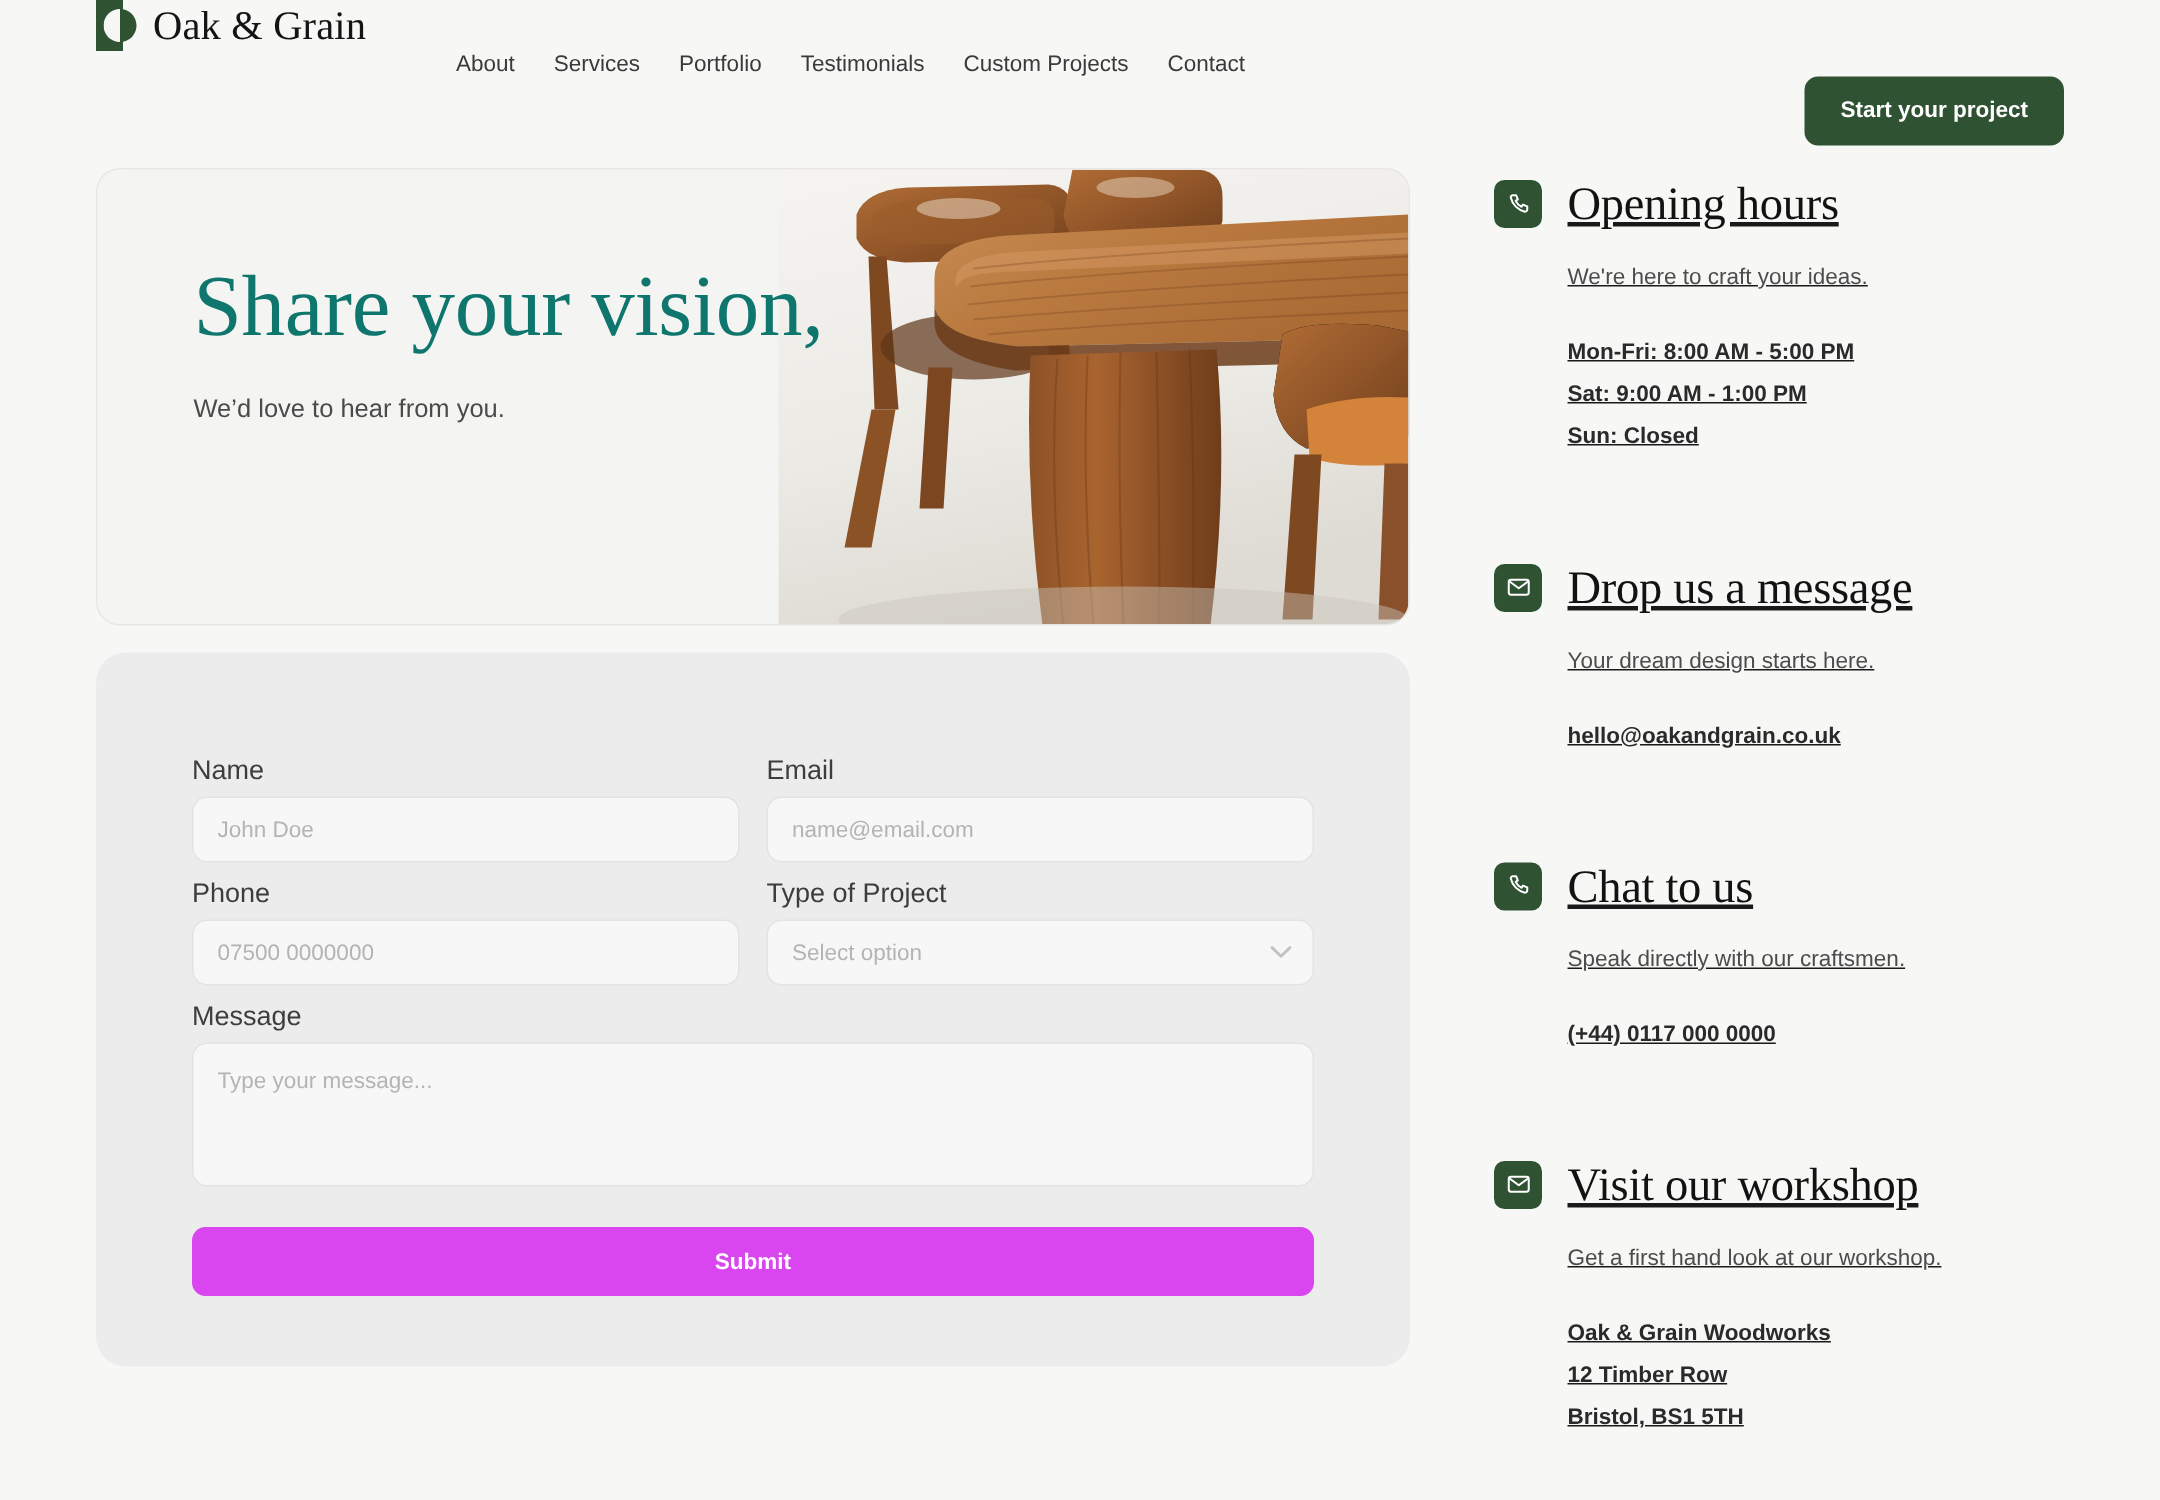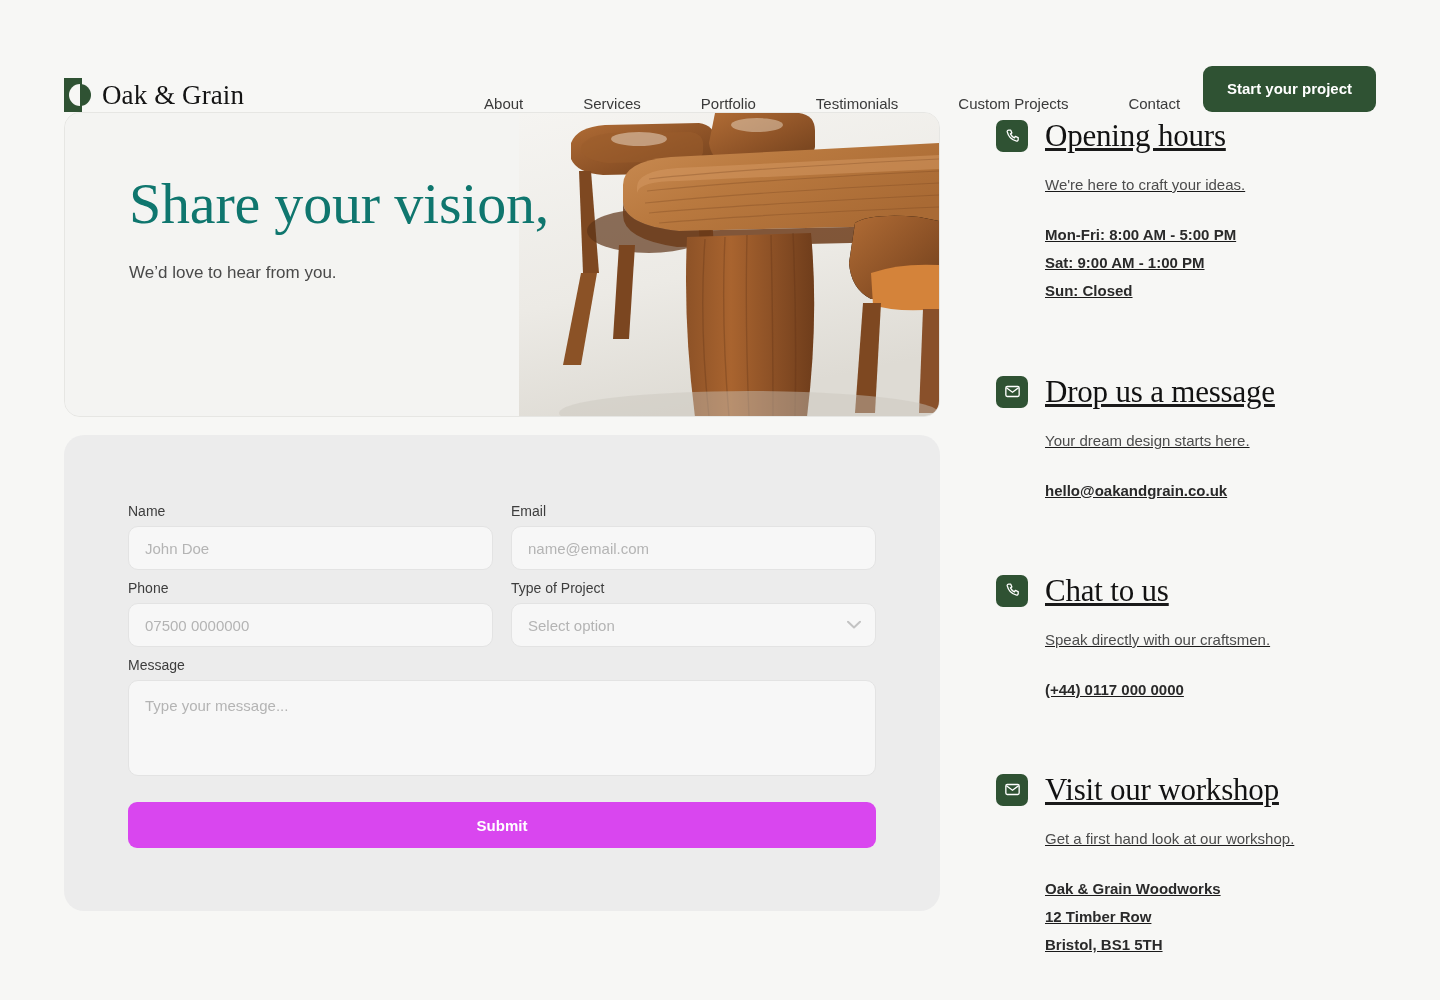--- a/index.html
+++ b/index.html
@@ -14,22 +14,23 @@
     background: #f7f7f5;
     font-family: "Liberation Sans", sans-serif;
     color: #1a1a1a;
     -webkit-font-smoothing: antialiased;
   }
 
   
   .site-header {
     height: 112px;
     display: flex;
-    align-items: flex-end;
+    align-items: flex-start;
     padding: 0 64px;
+    flex-direction: column;
   }
 
   .brand {
     display: flex;
     align-items: center;
     gap: 12px;
     cursor: pointer;
   }
   .brand-mark {
     width: 26px;
@@ -63,21 +64,21 @@
     font-family: "Liberation Serif", serif;
     font-size: 27px;
     letter-spacing: .1px;
     color: #141414;
     white-space: nowrap;
   }
 
   .main-nav {
     display: flex;
     align-items: center;
-    gap: 60px;
+    gap: 26px;
     margin-left: 240px;
   }
   .nav-link {
     font-size: 15px;
     color: #3a3a3a;
     text-decoration: none;
     white-space: nowrap;
     cursor: pointer;
   }
 
@@ -159,21 +160,21 @@
     height: 476px;
   }
   .field-row {
     display: flex;
     gap: 18px;
     margin-bottom: 10px;
   }
   .field { flex: 1; min-width: 0; }
   .field-label {
     display: block;
-    font-size: 14px;
+    font-size: 18px;
     color: #3d3d3d;
     margin-bottom: 7px;
   }
   .field-input,
   .field-select,
   .field-textarea {
     width: 100%;
     background: #f7f7f7;
     border: 1px solid #e3e3e3;
     border-radius: 10px;

